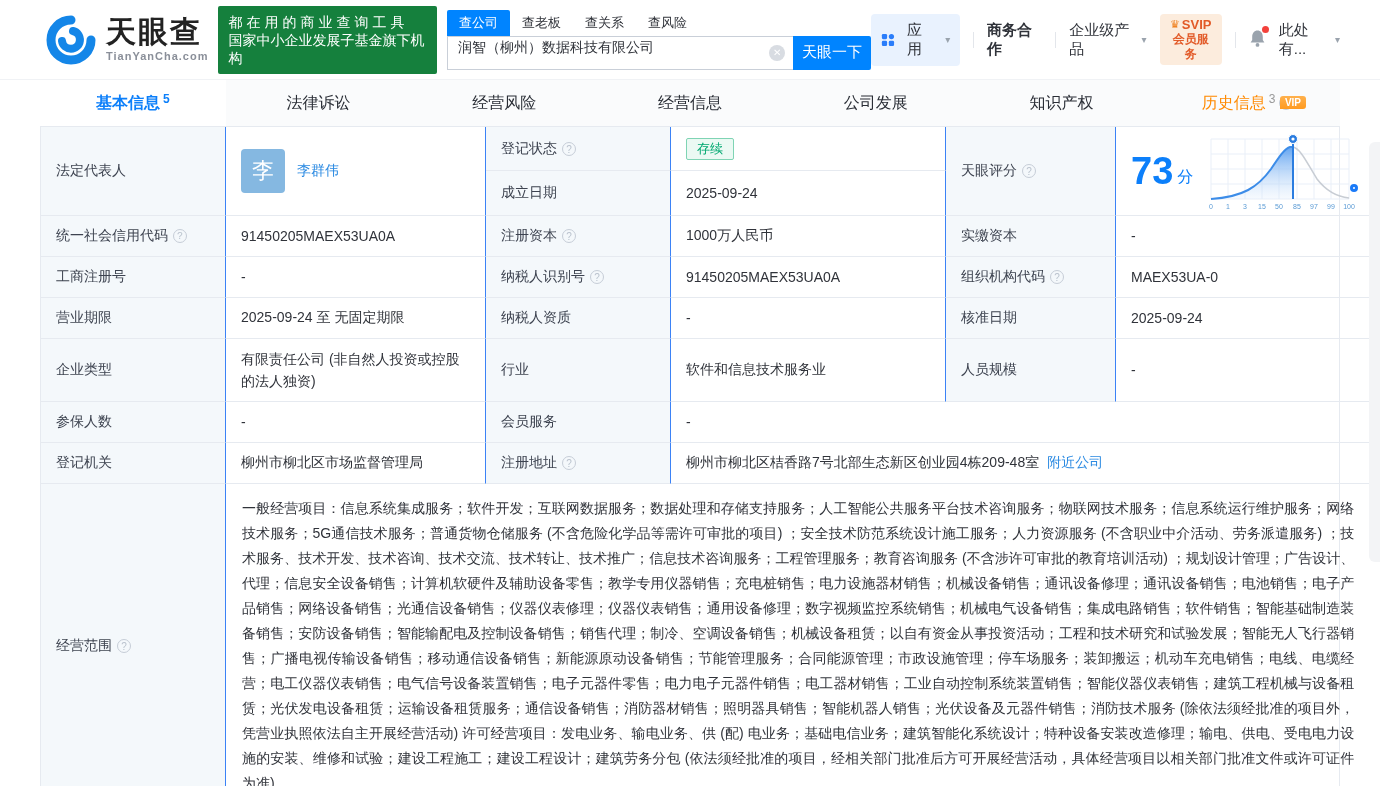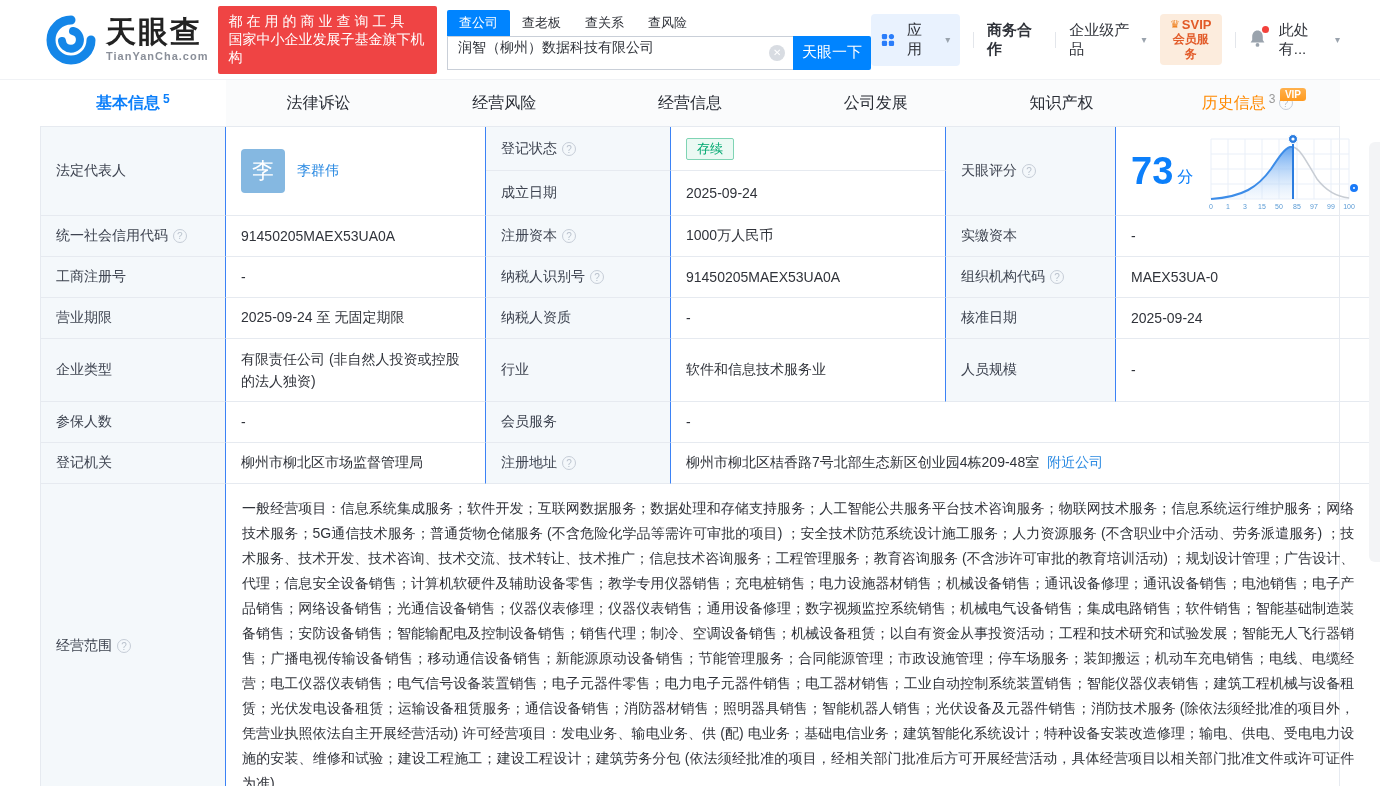--- a/index.html
+++ b/index.html
@@ -4,21 +4,21 @@
 <style>
   * { margin:0; padding:0; box-sizing:border-box; }
   html,body { width:1380px; height:786px; overflow:hidden; background:#fff;
     font-family:"Liberation Sans","DejaVu Sans",sans-serif; color:#30333a; position:relative; }
 
   
   .header { height:80px; display:flex; align-items:center; padding:0 40px 0 45px; border-bottom:1px solid #f0f2f5; }
   .logo { display:flex; align-items:center; gap:9px; }
   .logo-text .cn { font-size:30px; font-weight:bold; color:#222; letter-spacing:2px; line-height:30px;}
   .logo-text .en { font-size:11px; font-weight:bold; color:#8a8f99; letter-spacing:1px; margin-top:3px;}
-  .promo { background:#ef4444; color:#fff; margin-left:10px; padding:7px 10px; border-radius:2px;font-family:Liberation Mono, monospace; }
+  .promo { background:#15803d; color:#fff; margin-left:10px; padding:7px 10px; border-radius:2px; }
   .promo div { font-size:14px; line-height:18px; }
   .promo .l1 { letter-spacing:4px; }
   .search-block { margin-left:10px; }
   .search-tabs { display:flex; align-items:flex-end; height:26px; font-size:13px; }
   .search-tab { padding:4px 12px; color:#30333a; cursor:pointer; }
   .search-tab.active { background:#0084ff; color:#fff; border-radius:2px 2px 0 0; }
   .search-row { display:flex; }
   .search-input-wrap { position:relative; }
   .search-input { width:346px; height:34px; border:1px solid #c9cfd8; border-right:none; padding:0 30px 10px 10px; font-size:14px; color:#30333a; outline:none; font-family:inherit;}
   .clear-btn { position:absolute; right:8px; top:9px; width:16px; height:16px; border-radius:50%; background:#d8dce2; color:#fff; font-size:10px; line-height:16px; text-align:center; cursor:pointer;}
@@ -34,21 +34,21 @@
   .red-dot { position:absolute; top:-3px; right:-3px; width:7px; height:7px; background:#f3413b; border-radius:50%; }
   .user-item { display:flex; align-items:center; gap:4px; cursor:pointer; }
 
   
   .tabbar { margin:0 40px; height:46px; display:flex; background:#fafbfc; }
   .pagetab { flex:1; display:flex; align-items:center; justify-content:center; font-size:16px; color:#2a2e36; cursor:pointer; position:relative; }
   .pagetab.active { background:#fff; color:#0c7ffa; font-weight:bold; }
   .pagetab .count { font-size:12px; margin-left:3px; position:relative; top:-4px; color:#0c7ffa; }
   .pagetab.history { color:#ff8a00; }
   .pagetab.history .count { color:#999; }
-  .vip-tag { position:absolute; top:8px; right:34px; background:linear-gradient(180deg,#ffb14d,#ff9a1f); color:#fff; font-size:10px; font-weight:bold; padding:1px 5px; border-radius:3px 3px 3px 0; }
+  .vip-tag { position:absolute; top:16px; right:34px; background:linear-gradient(180deg,#ffb14d,#ff9a1f); color:#fff; font-size:10px; font-weight:bold; padding:1px 5px; border-radius:3px 3px 3px 0; }
   .help-icon { display:inline-block; width:14px; height:14px; border:1px solid #c6cdd7; border-radius:50%; color:#b9c2cd; font-size:10px; line-height:13px; text-align:center; flex:none; cursor:pointer;}
 
   
   .info-grid { margin:0 40px; display:grid; border:1px solid #e6eaf0; border-top:1px solid #e6eaf0;
     grid-template-columns:185px 260px 185px 275px 170px 1fr;
     grid-template-rows:44px 45px 41px 41px 41px 63px 41px 41px auto; }
   .cell { border-right:1px solid #3b82f6; border-bottom:1px solid #e6eaf0; padding:0 15px; display:flex; align-items:center; gap:5px; font-size:14px; }
   .cell.label { background:#f4f8fb; color:#3d4350; }
   .cell.last { border-right:none; }
   .cell.no-bb { border-bottom:none; }

